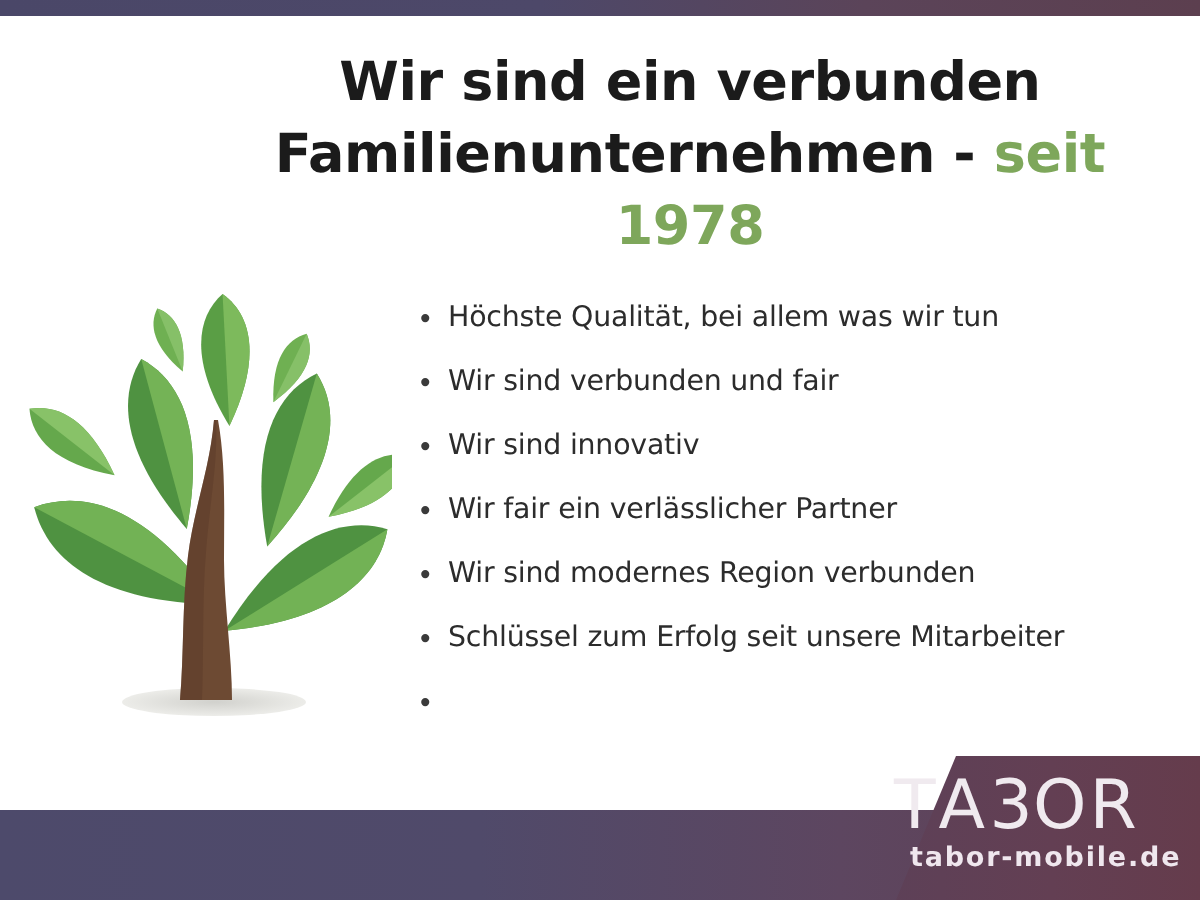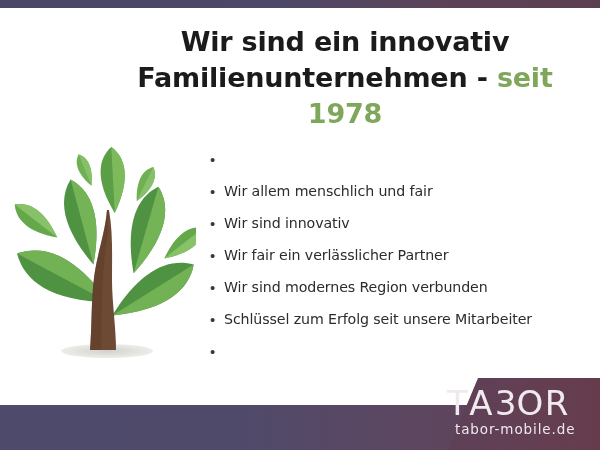--- a/index.html
+++ b/index.html
@@ -63,21 +63,21 @@
   .logo-wordmark .b-glyph {
     display: inline-block;
     transform: scaleX(-1);
   }
   .logo-tagline {
     position: absolute;
     top: 423px;
     left: 455px;
     font-family: "DejaVu Sans", sans-serif;
     font-size: 13.5px;
-    font-weight: 400;
+    font-weight: 700;
     letter-spacing: 0.9px;
     color: #efe7ee;
     line-height: 1;
   }
 
   
   .headline {
     position: absolute;
     top: 24px;
     left: 110px;
@@ -198,31 +198,32 @@
                C85,164 86,190 84,212
                L110,212
                C110,190 106,164 106,142
                C106,118 107,94 103,72
                Z" fill="#6d4a33"></path>
       <path d="M101,72 C99,96 91,116 88,140 C85,164 86,190 84,212 L95,212 C96,188 95,162 97,138 C99,112 103,94 102,72 Z" fill="#5d3d2a" opacity="0.55"></path>
     </svg>
   </div>
 
   <div class="headline">
-    <div>Wir sind ein innovativ</div>
+    <div>Wir sind ein verbunden</div>
     <div><span>Familienunternehmen - </span><span class="accent">seit 1978</span></div>
   </div>
 
   <div class="bullets">
     <div class="bullet-row">
       <span class="bullet-dot">•</span>
-    </div>
-    <div class="bullet-row">
-      <span class="bullet-dot">•</span>
-      <span class="bullet-text">Wir allem menschlich und fair</span>
+      <span class="bullet-text">Höchste Qualität, bei allem was wir tun</span>
+    </div>
+    <div class="bullet-row">
+      <span class="bullet-dot">•</span>
+      <span class="bullet-text">Wir sind verbunden und fair</span>
     </div>
     <div class="bullet-row">
       <span class="bullet-dot">•</span>
       <span class="bullet-text">Wir sind innovativ</span>
     </div>
     <div class="bullet-row">
       <span class="bullet-dot">•</span>
       <span class="bullet-text">Wir fair ein verlässlicher Partner</span>
     </div>
     <div class="bullet-row">

